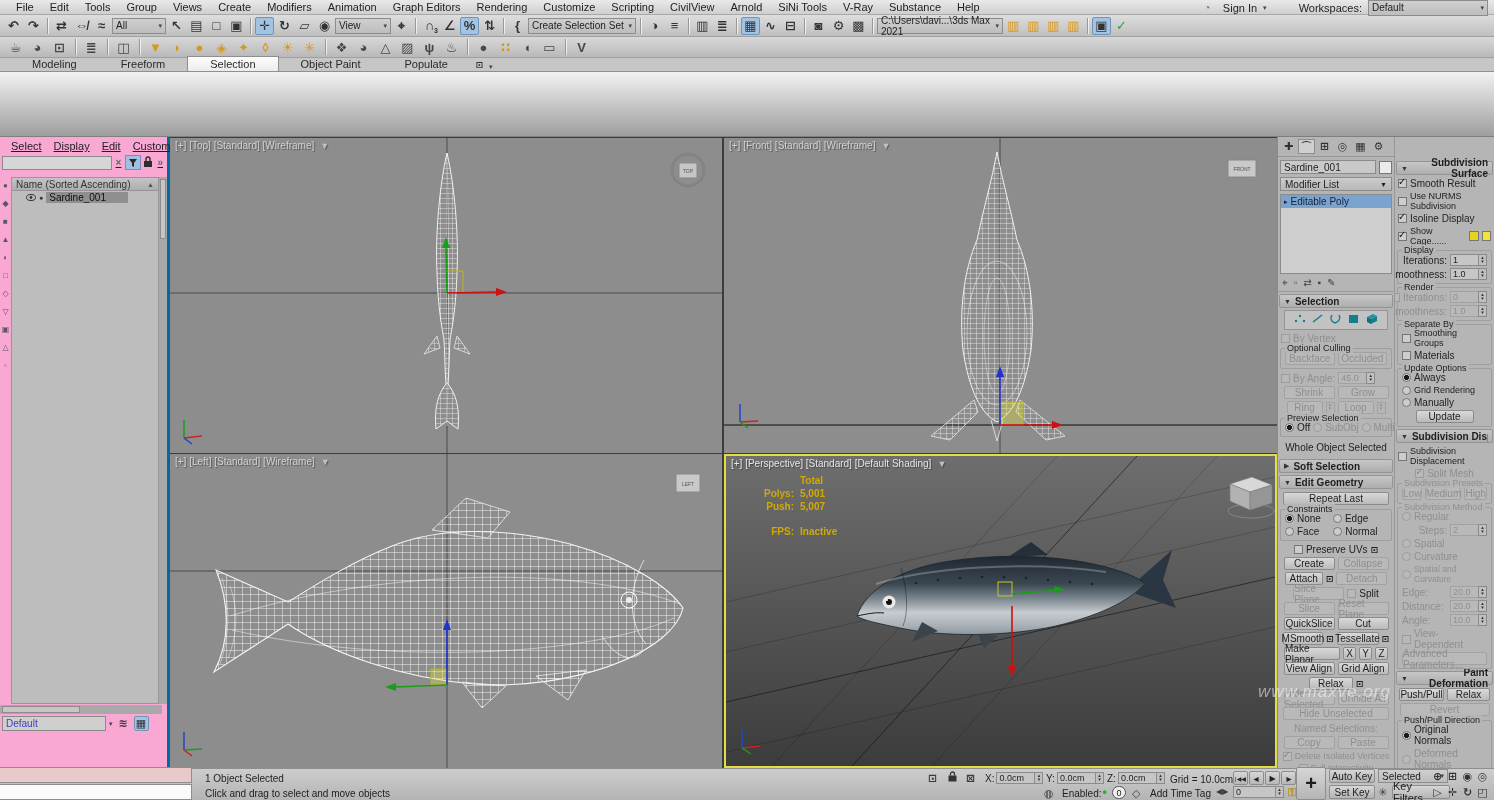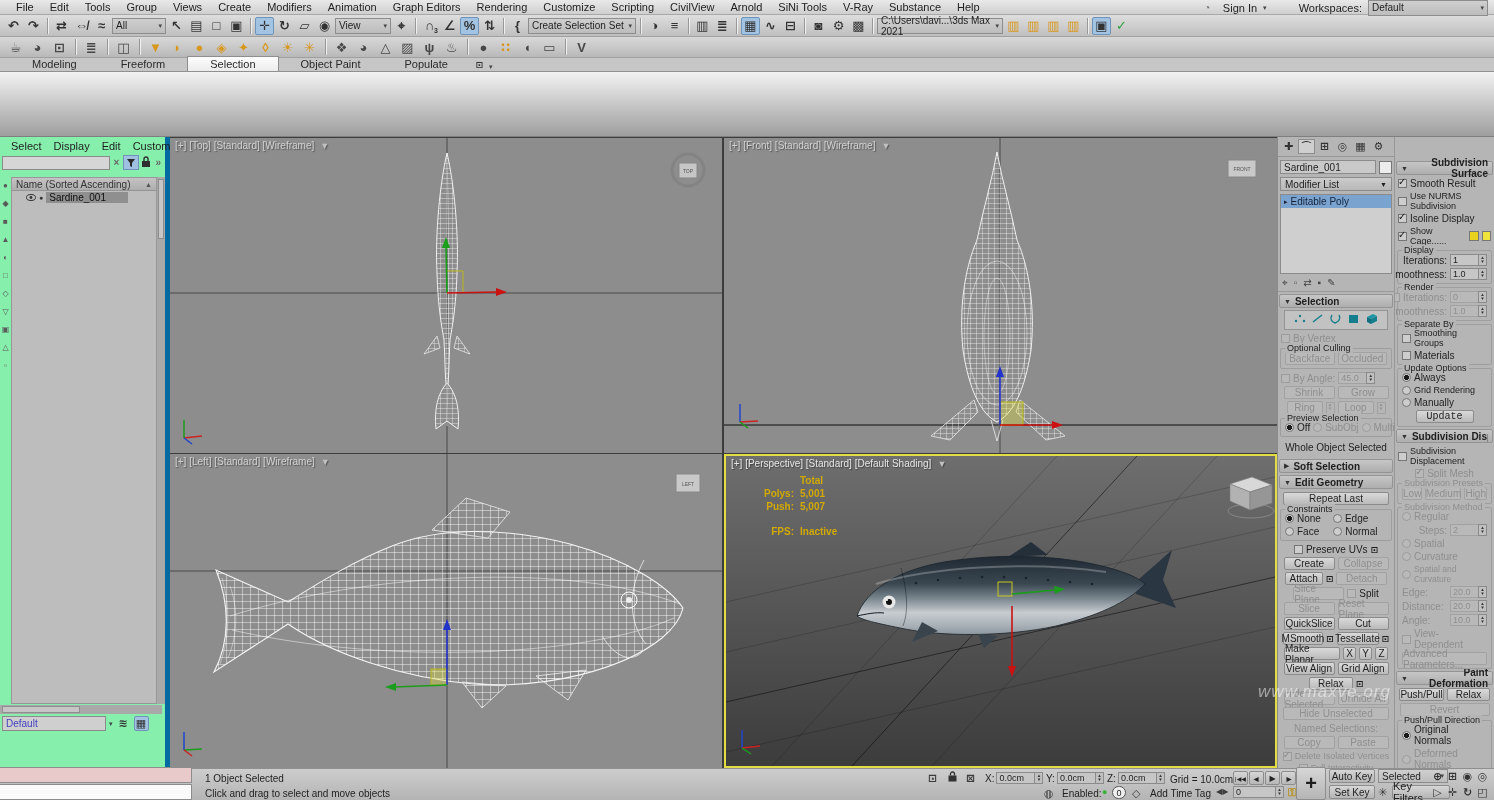--- a/index.html
+++ b/index.html
@@ -18,21 +18,21 @@
   .sep{width:1px;height:16px;background:#989898;box-shadow:1px 0 0 rgba(255,255,255,.7);margin:0 3px;}
   .dd{display:flex;align-items:center;background:linear-gradient(#cfcfcf,#bdbdbd);border:1px solid #8d8d8d;height:16px;padding:0 3px;font-size:10px;gap:4px;}
   .dda{font-size:7px;color:#444;font-weight:normal;}
   .org{color:#d8981d;}.drk{color:#474747;}.grn{color:#2f9e3f;}
   
   #ribbontabs{position:absolute;left:0;top:58px;width:1494px;height:14px;background:#c6c6c6;border-bottom:1px solid #909090;display:flex;align-items:flex-end;padding-left:10px;}
   .rtab{padding:1px 22px;font-size:11px;color:#2a2a2a;}
   .rtab.active{background:linear-gradient(#fdfdfd,#ececec);border:1px solid #8e8e8e;border-bottom:none;}
   #ribbonbody{position:absolute;left:0;top:72px;width:1494px;height:65px;background:linear-gradient(#f2f2f2,#9e9e9e);border-bottom:1px solid #7f7f7f;}
   
-  #explorer{position:absolute;left:0;top:137px;width:170px;height:631px;background:#86efac;border-right:5px solid #0369a1;}
+  #explorer{position:absolute;left:0;top:137px;width:170px;height:631px;background:#f9a8d4;border-right:3px solid #0369a1;text-decoration:underline;}
   #exp-menu{display:flex;gap:2px;padding:3px 4px 2px 6px;font-size:11px;}
   #exp-menu span{padding:0 5px;}
   #exp-search{display:flex;align-items:center;gap:2px;padding:1px 2px;}
   #exp-input{flex:1;height:14px;background:#d6d6d6;border:1px solid #8b8b8b;}
   .xbtn{font-size:10px;color:#666;padding:0 2px;}
   .fbtn{width:16px;height:15px;background:#9fc0e0;border:1px solid #6f94b8;display:flex;align-items:center;justify-content:center;}
   #exp-strip{position:absolute;left:0;top:40px;width:11px;bottom:60px;display:flex;flex-direction:column;gap:9px;padding-top:4px;align-items:center;}
   #exp-strip b{font-size:8px;color:#5a5a5a;font-weight:normal;}
   #exp-tree{position:absolute;left:11px;top:40px;right:8px;bottom:64px;background:#bdbdbd;border:1px solid #979797;}
   .tree-hd{height:13px;background:linear-gradient(#c4c4c4,#aeaeae);border-bottom:1px solid #949494;font-size:10px;padding:0 4px;display:flex;align-items:center;color:#333;}
@@ -778,21 +778,21 @@
         </div>
       <div class="row">
           <span class="rd"></span>
           <span style="font-size:9px;">Grid Rendering</span>
         </div>
       <div class="row">
           <span class="rd"></span>
           <span>Manually</span>
         </div>
       <div class="row c">
-          <span class="btn" style="width:58px;font-family:Liberation Mono, monospace;">Update</span>
+          <span class="btn" style="width:58px;">Update</span>
         </div>
     </div>
 
     <div class="rollh">
         <span class="tri">▼</span>
         <span style="overflow:hidden;white-space:nowrap;">Subdivision Displaceme</span>
       </div>
     <div class="row">
         <span class="cb"></span>
         <span style="font-size:9px;">Subdivision Displacement</span>

